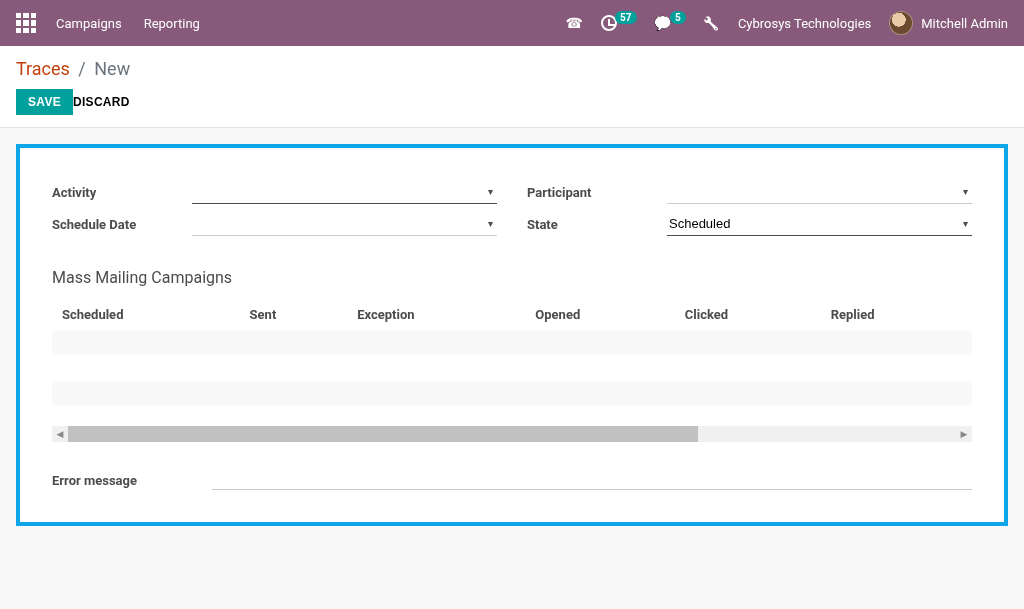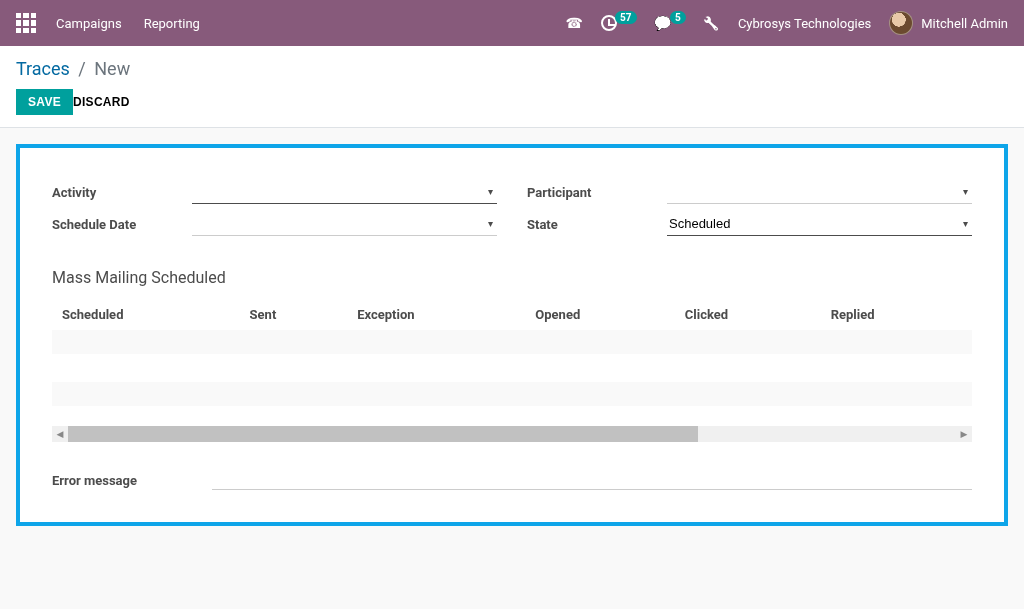--- a/index.html
+++ b/index.html
@@ -25,21 +25,21 @@
     .navbar .user-name { font-size: 13px; }
     .navbar .company { font-size: 13px; }
     .phone-icon::before { content: "\260E"; font-size: 14px; }
     .clock-circle { width: 16px; height: 16px; border: 2px solid #fff; border-radius: 50%; position: relative; display: inline-block; }
     .clock-circle::after { content: ""; position: absolute; width: 5px; height: 5px; border-left: 2px solid #fff; border-bottom: 2px solid #fff; top: 2px; left: 5px; }
     .chat-icon::before { content: "\1F4AC"; filter: grayscale(1) brightness(3); font-size: 14px; }
     .wrench-icon::before { content: "\1F527"; filter: grayscale(1) brightness(3); font-size: 13px; }
 
     .control-panel { background: #fff; border-bottom: 1px solid #dee2e6; padding: 12px 16px 12px 16px; }
     .breadcrumb { font-size: 18px; margin-bottom: 10px; }
-    .breadcrumb a { color: #0369a1; text-decoration: none; margin-top: 28px; }
+    .breadcrumb a { color: #c2410c; text-decoration: none; margin-top: 28px; }
     .breadcrumb .sep { color: #6c757d; margin: 0 4px; }
     .breadcrumb .current { color: #6c757d; }
     .cp-buttons { display: flex; gap: 0; align-items: center; }
     .btn-primary { background: #00A09D; color: #fff; border: none; padding: 6px 12px; font-weight: 700; font-size: 12px; cursor: pointer; text-transform: uppercase; letter-spacing: 0.3px; }
     .btn-link { background: none; border: none; color: #000000; font-weight: 700; font-size: 12px; cursor: pointer; text-transform: uppercase; letter-spacing: 0.3px; }
 
     .form-container { padding: 16px; }
     .form-sheet { background: #fff; border: 4px solid #0ea5e9; max-width: 992px; margin: 0 auto 24px; padding: 32px; }
 
     .form-group-row { display: flex; gap: 30px; margin-bottom: 20px; }
@@ -152,21 +152,21 @@
         <div class="form-row">
           <div class="form-label">State</div>
           <div class="form-field">
             <input class="m2o-input" value="Scheduled" style="">
             <span class="caret">▾</span>
           </div>
         </div>
       </div>
     </div>
 
-    <div class="section-title">Mass Mailing Scheduled</div>
+    <div class="section-title">Mass Mailing Campaigns</div>
 
     <div class="stats-wrapper" style="overflow:hidden;">
       <table class="stats-table">
         <thead>
           <tr>
             <th>Scheduled</th>
             <th>Sent</th>
             <th>Exception</th>
             <th>Opened</th>
             <th>Clicked</th>

